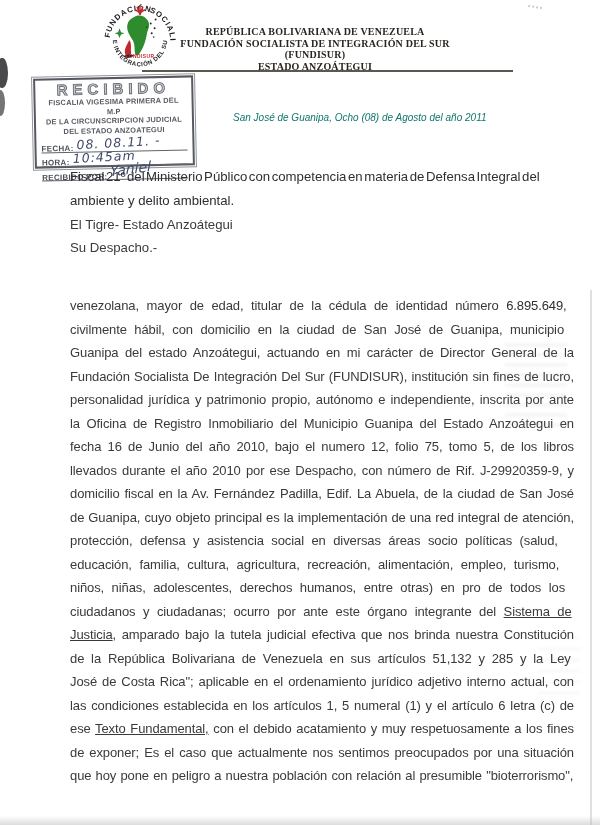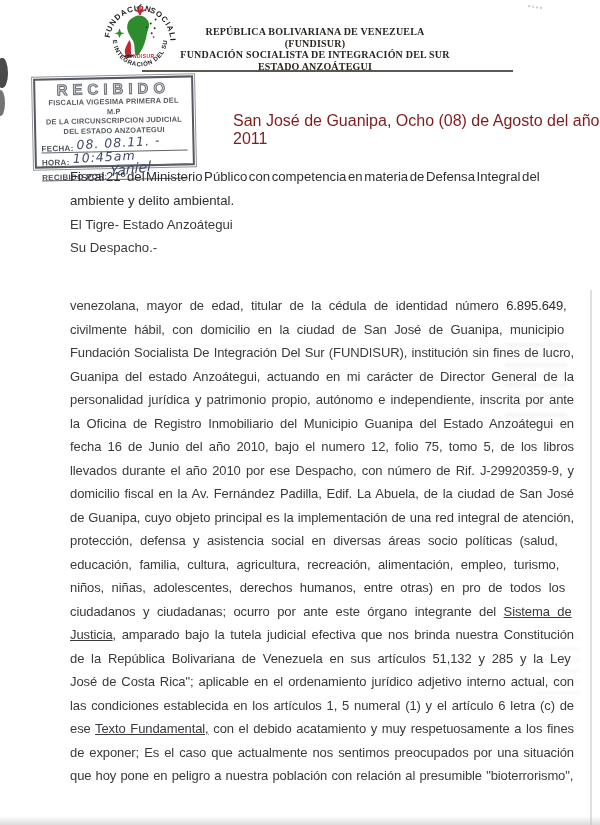--- a/index.html
+++ b/index.html
@@ -51,21 +51,21 @@
     font-size:12.5px; color:#2e3a5c; font-weight:normal; letter-spacing:1px;
     position:relative; top:-3px; margin-left:3px; display:inline-block;
     transform:rotate(-2deg);
   }
   .hand.sig {
     font-size:14px; transform:rotate(-6deg) skewX(-8deg); top:-5px; letter-spacing:0;
   }
 
   
   .date-line {
-    position:absolute; top:112px; left:233px; font-size:16px; color:#7f1d1d;
+    position:absolute; top:112px; left:233px; font-size:10px; color:#0f766e;font-style:italic;
   }
   .addressee { position:absolute; top:165px; left:70px; width:504px; }
   .addressee .aline { line-height:23.8px; font-size:13.2px; }
   .body-text { position:absolute; top:294px; left:70px; width:504px; }
   .bline { line-height:23.5px; font-size:13px; letter-spacing:-.1px; white-space:nowrap; overflow:visible; }
   .measure { display:inline-block; white-space:nowrap; }
   .b { font-weight:normal; color:#2e2e33; }
   .u { text-decoration:underline; }
 
   
@@ -127,22 +127,22 @@
         <path d="M45 15 L45 5"></path>
         <path d="M45 15 L48 7"></path>
       <path d="M45 13 L40 10"></path>
         <path d="M45 13 L50 10"></path>
     </g>
     <text x="45" y="60" text-anchor="middle" font-family="Liberation Sans, sans-serif" font-size="5" font-weight="bold" fill="#c1272d" letter-spacing=".5">FUNDISUR</text>
   </svg>
 
   <div class="header-block">
     <div>REPÚBLICA BOLIVARIANA DE VENEZUELA</div>
+    <div>FUNDACIÓN SOCIALISTA DE INTEGRACIÓN DEL SUR</div>
     <div>(FUNDISUR)</div>
-    <div>FUNDACIÓN SOCIALISTA DE INTEGRACIÓN DEL SUR</div>
     <div>ESTADO ANZOÁTEGUI</div>
   </div>
   <div class="header-rule"></div>
 
   <div class="stamp">
     <div class="stamp-title">RECIBIDO</div>
     <div class="stamp-line">FISCALIA VIGESIMA PRIMERA DEL M.P</div>
     <div class="stamp-line">DE LA CIRCUNSCRIPCION JUDICIAL</div>
     <div class="stamp-line">DEL ESTADO ANZOATEGUI</div>
     <div class="stamp-row r1">
@@ -161,22 +161,22 @@
   <div class="addressee">
       <div class="aline jfit"><span class="measure b" style="word-spacing: -2.13021px;">Fiscal 21º del Ministerio Público con competencia en materia de Defensa Integral del</span></div>
       <div class="aline"><span class="measure b">ambiente y delito ambiental.</span></div>
       <div class="aline"><span class="measure">El Tigre- Estado Anzoátegui</span></div>
       <div class="aline"><span class="measure">Su Despacho.-</span></div>
     </div>
 
   <div class="body-text">
       <div class="bline jfit"><span class="measure" style="word-spacing: 4px; text-align: center;"><span>venezolana, mayor de edad, titular de la cédula de identidad número </span><span class="b">6.895.649</span><span>,</span></span></div>
       <div class="bline jfit"><span class="measure" style="word-spacing: 4px;"><span>civilmente hábil, con domicilio en la ciudad de San José de Guanipa, municipio</span></span></div>
+      <div class="bline jfit"><span class="measure" style="word-spacing: 2.97917px;"><span>Guanipa del estado Anzoátegui, actuando en mi carácter de Director General de la</span></span></div>
       <div class="bline jfit"><span class="measure" style="word-spacing: 0.761364px;"><span>Fundación Socialista De Integración Del Sur (FUNDISUR), institución sin fines de lucro,</span></span></div>
-      <div class="bline jfit"><span class="measure" style="word-spacing: 2.97917px;"><span>Guanipa del estado Anzoátegui, actuando en mi carácter de Director General de la</span></span></div>
       <div class="bline jfit"><span class="measure" style="word-spacing: 1.75625px;"><span>personalidad jurídica y patrimonio propio, autónomo e independiente, inscrita por ante</span></span></div>
       <div class="bline jfit"><span class="measure" style="word-spacing: 3.13778px;"><span>la Oficina de Registro Inmobiliario del Municipio Guanipa del Estado Anzoátegui en</span></span></div>
       <div class="bline jfit"><span class="measure" style="word-spacing: 2.75092px;"><span>fecha 16 de Junio del año 2010, bajo el numero 12, folio 75, tomo 5, de los libros</span></span></div>
       <div class="bline jfit"><span class="measure" style="word-spacing: 1.64543px;"><span>llevados durante el año 2010 por ese Despacho, con número de Rif. J-29920359-9, y</span></span></div>
       <div class="bline jfit"><span class="measure" style="word-spacing: 1.35417px;"><span>domicilio fiscal en la Av. Fernández Padilla, Edif. La Abuela, de la ciudad de San José</span></span></div>
       <div class="bline jfit"><span class="measure" style="word-spacing: 0.579327px;"><span>de Guanipa, cuyo objeto principal es la implementación de una red integral de atención,</span></span></div>
       <div class="bline jfit"><span class="measure" style="word-spacing: 4px;"><span>protección, defensa y asistencia social en diversas áreas socio políticas (salud,</span></span></div>
       <div class="bline jfit"><span class="measure" style="word-spacing: 4px;"><span>educación, familia, cultura, agricultura, recreación, alimentación, empleo, turismo,</span></span></div>
       <div class="bline jfit"><span class="measure" style="word-spacing: 4px;"><span>niños, niñas, adolescentes, derechos humanos, entre otras) en pro de todos los</span></span></div>
       <div class="bline jfit"><span class="measure" style="word-spacing: 4px;"><span>ciudadanos y ciudadanas; ocurro por ante este órgano integrante del </span><span class="u">Sistema de</span></span></div>

